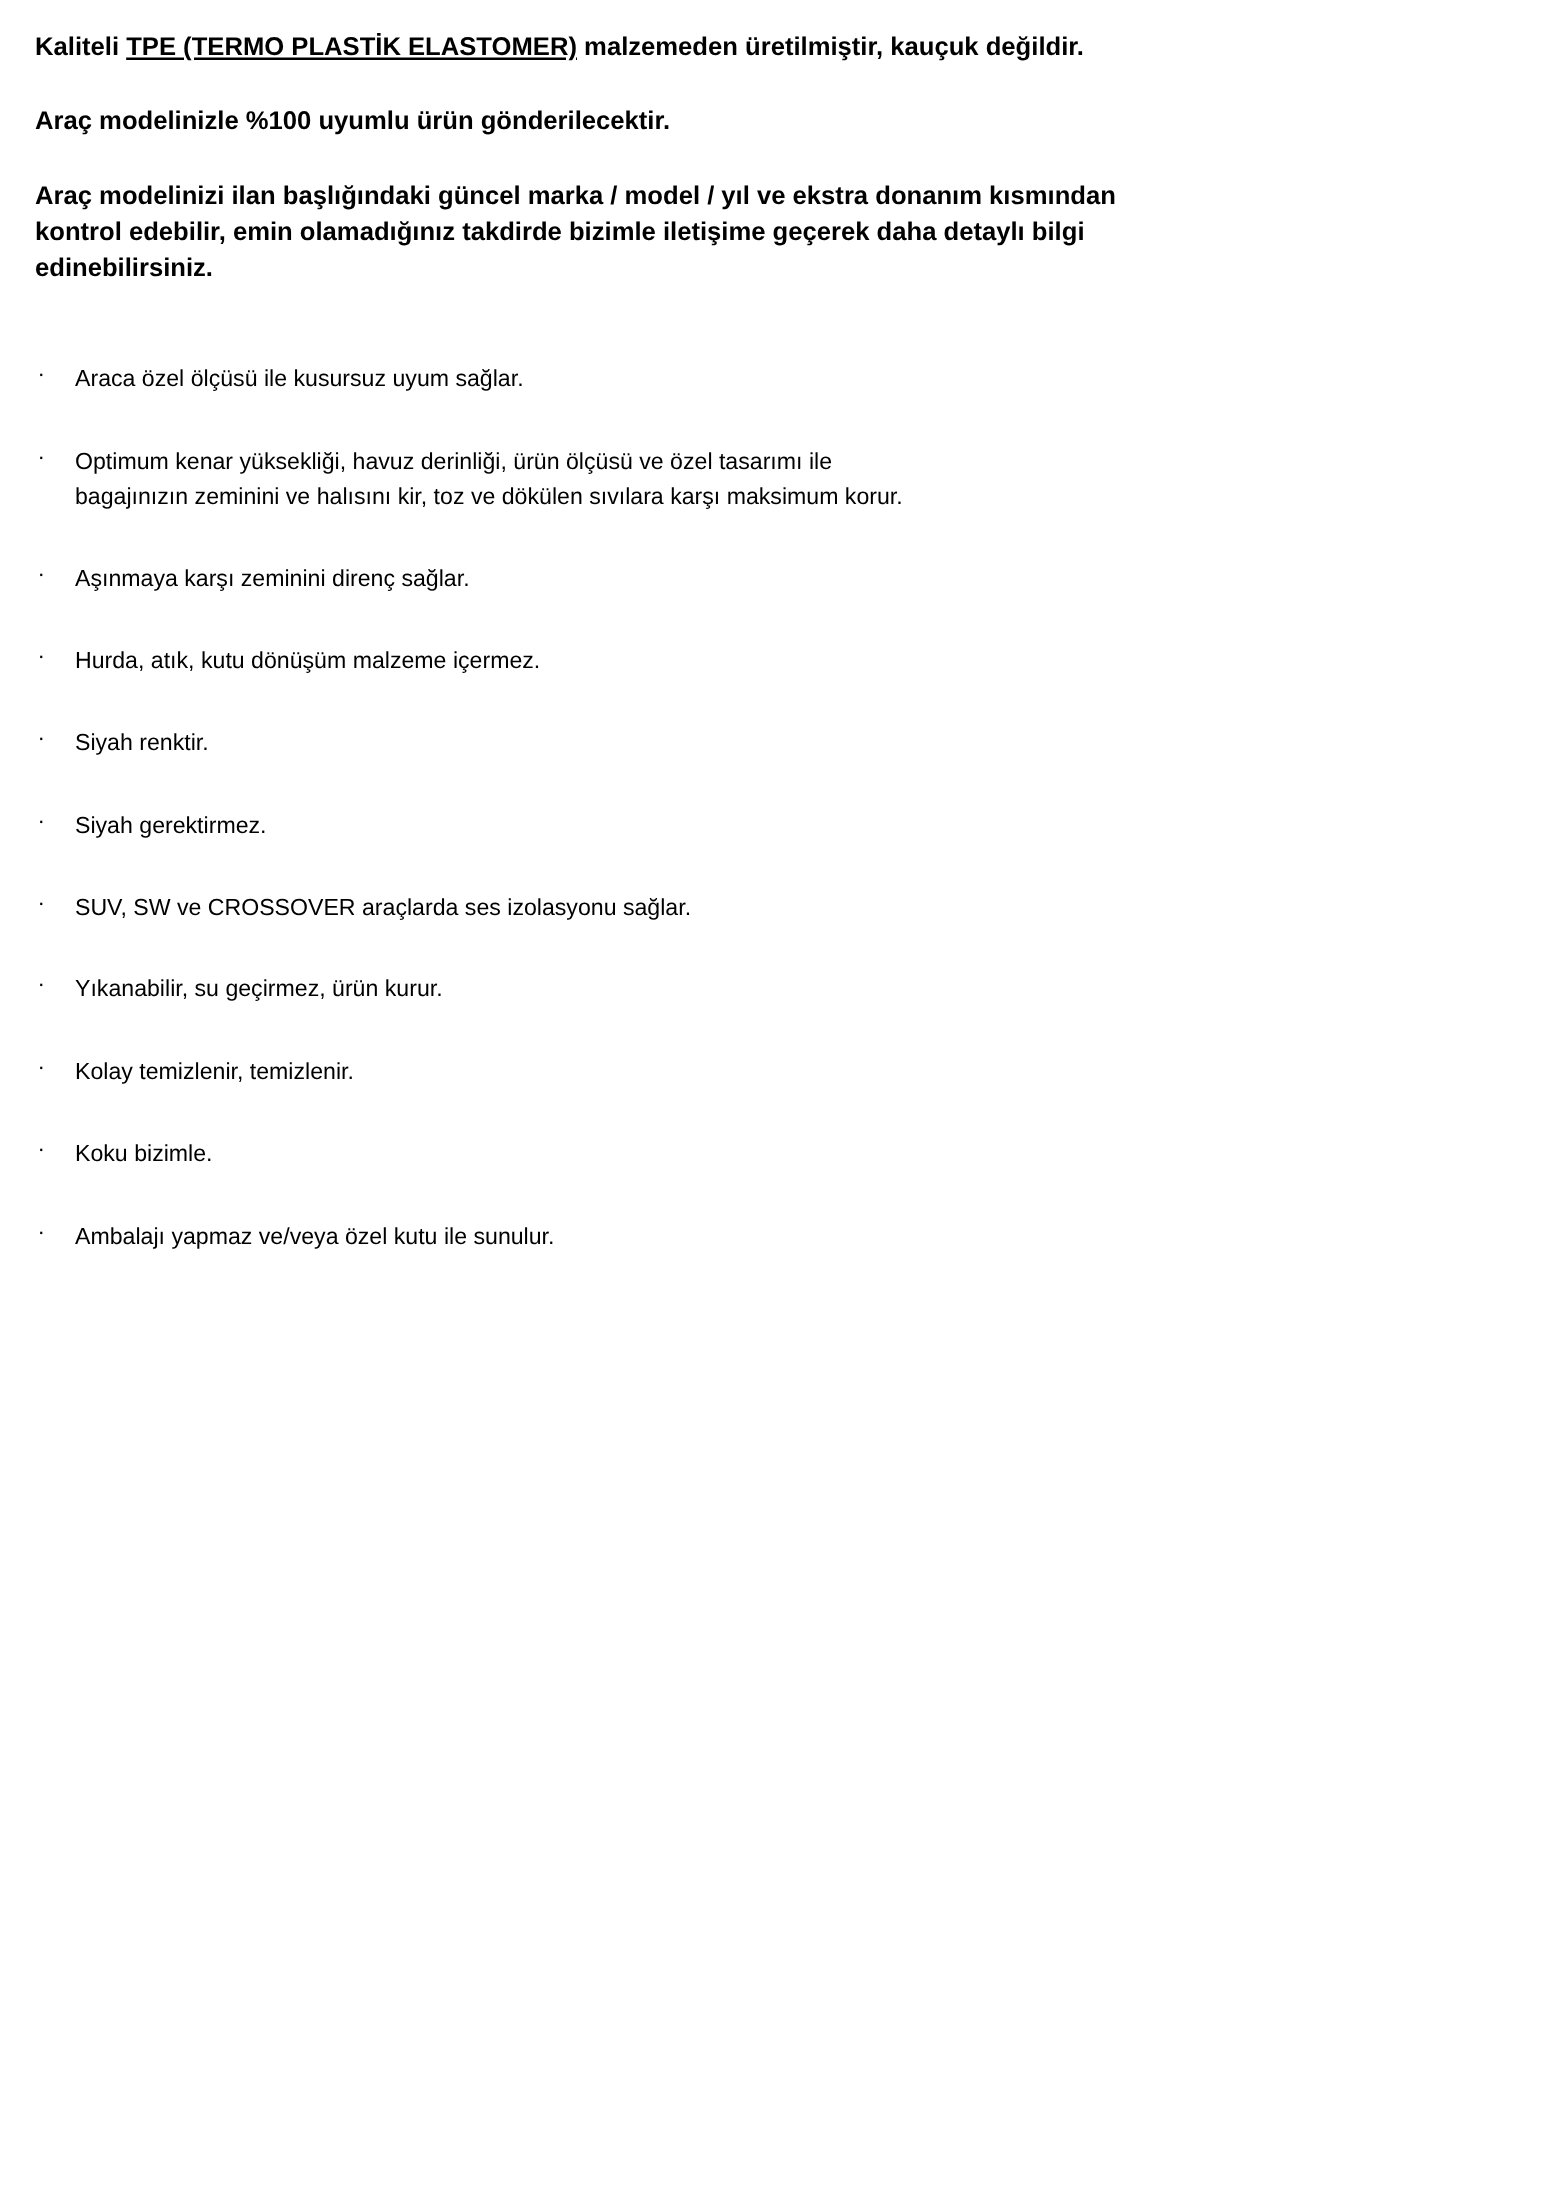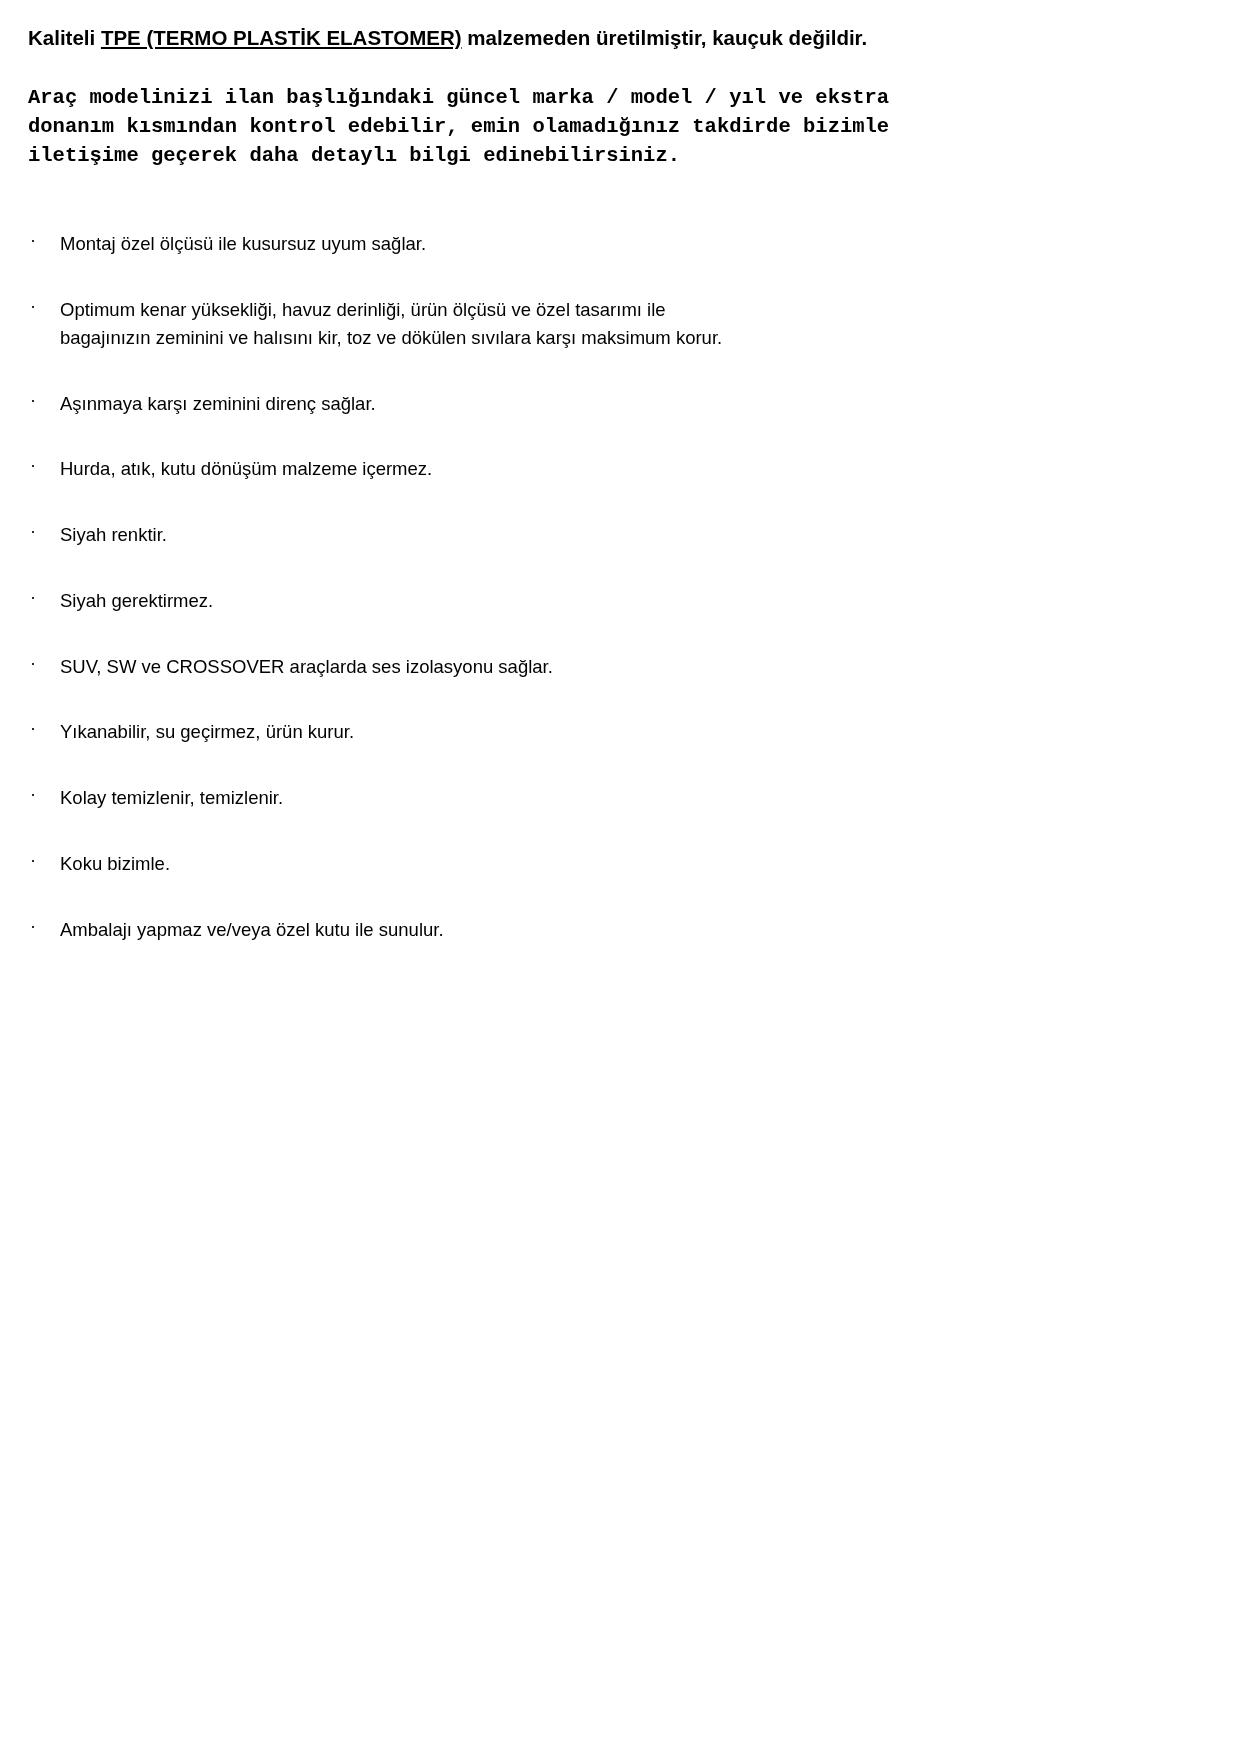--- a/index.html
+++ b/index.html
@@ -26,21 +26,20 @@
     margin: 0;
   }
   .intro-line {
     font-size: 20.5px;
     font-weight: bold;
     line-height: 1.32;
     margin: 0 0 32px 0;
   }
   .intro-line.multi {
     line-height: 1.42;
-    font-family: Liberation Mono, monospace;
   }
   .underlined {
     text-decoration: underline;
   }
   .bullets {
     margin: 60px 0 0 0;
     padding: 0;
     list-style: none;
   }
   .bullet-item {
@@ -66,27 +65,28 @@
     white-space: pre-line;
   }
 </style>
 </head>
 <body>
 
 <div class="page">
 
   <div class="intro" id="intro-section">
       <p class="intro-line"><span>Kaliteli </span><span class="underlined">TPE (TERMO PLASTİK ELASTOMER)</span><span> malzemeden üretilmiştir, kauçuk değildir.</span></p>
+      <p class="intro-line"><span>Araç modelinizle %100 uyumlu ürün gönderilecektir.</span></p>
       <p class="intro-line multi"><span>Araç modelinizi ilan başlığındaki güncel marka / model / yıl ve ekstra donanım kısmından kontrol edebilir, emin olamadığınız takdirde bizimle iletişime geçerek daha detaylı bilgi edinebilirsiniz.</span></p>
     </div>
 
   <ul class="bullets" id="feature-list">
       <li class="bullet-item">
         <span class="bullet-marker">·</span>
-        <span class="bullet-text">Montaj özel ölçüsü ile kusursuz uyum sağlar.</span>
+        <span class="bullet-text">Araca özel ölçüsü ile kusursuz uyum sağlar.</span>
       </li>
       <li class="bullet-item">
         <span class="bullet-marker">·</span>
         <span class="bullet-text">Optimum kenar yüksekliği, havuz derinliği, ürün ölçüsü ve özel tasarımı ile
 bagajınızın zeminini ve halısını kir, toz ve dökülen sıvılara karşı maksimum korur.</span>
       </li>
       <li class="bullet-item">
         <span class="bullet-marker">·</span>
         <span class="bullet-text">Aşınmaya karşı zeminini direnç sağlar.</span>
       </li>

